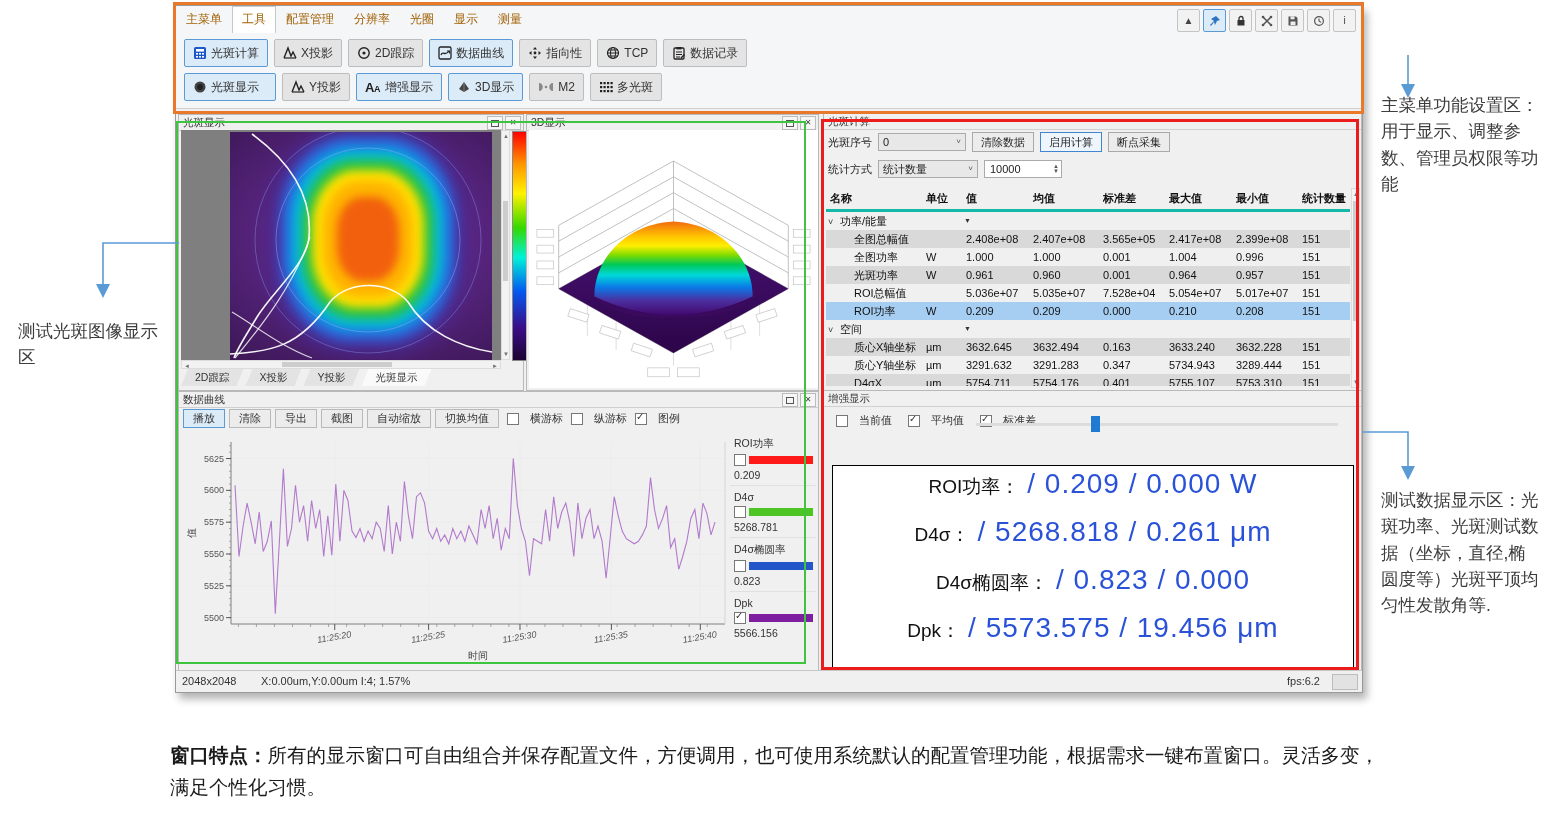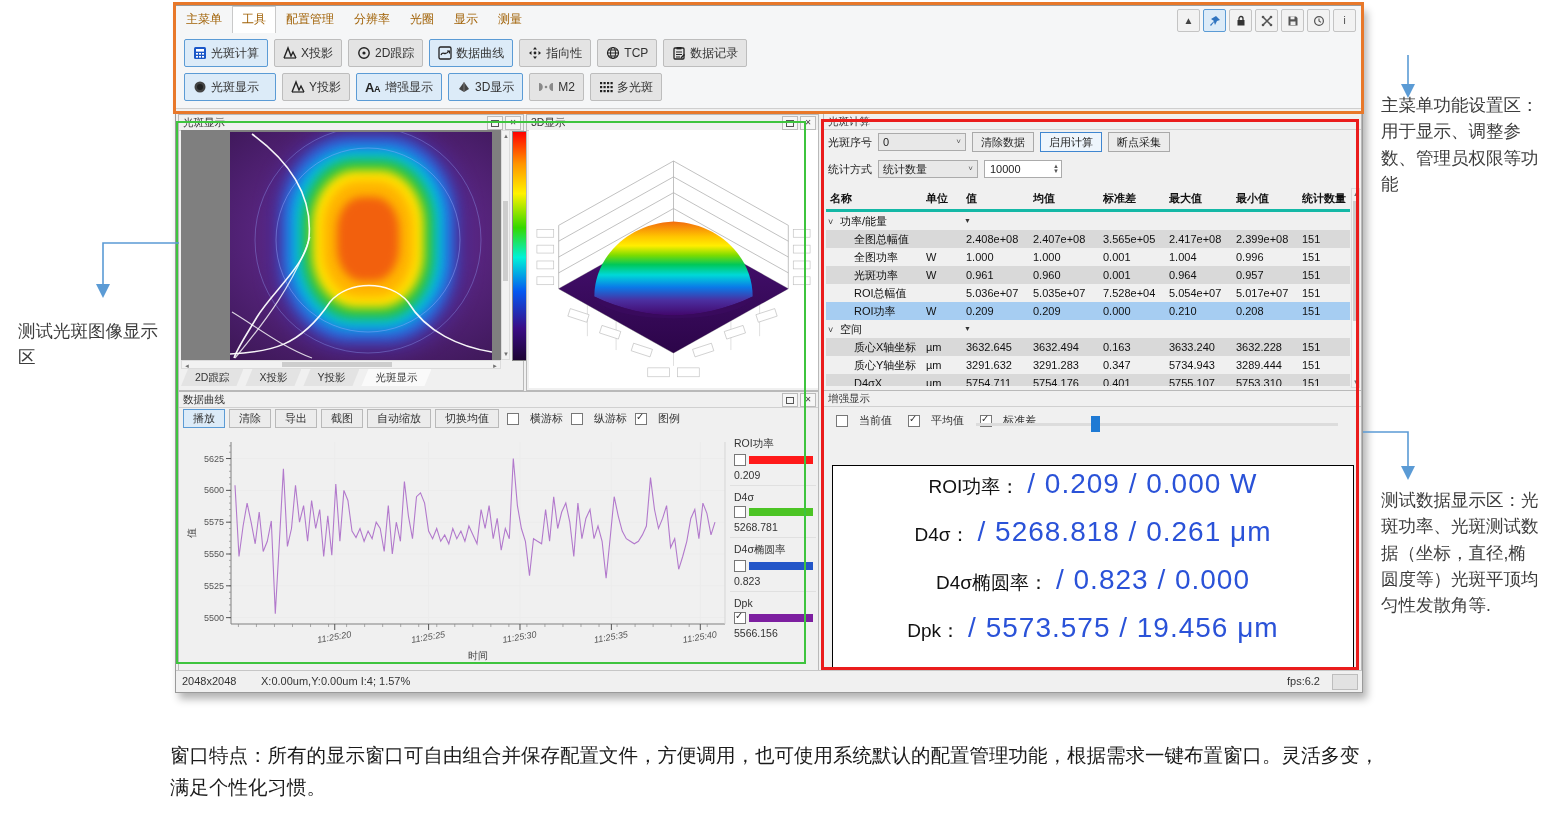--- a/index.html
+++ b/index.html
@@ -119,21 +119,21 @@
   #statusbar{position:absolute;left:0;bottom:0;width:100%;height:22px;background:#f0f0f0;border-top:1px solid #c6c6c6;
              font-size:11px;color:#333;box-sizing:border-box;}
 
   
   .annrect{position:absolute;pointer-events:none;box-sizing:border-box;}
   #ann-orange{left:173px;top:2px;width:1191px;height:112px;border:3px solid #e8782a;}
   #ann-green{left:176px;top:121px;width:630px;height:543px;border:2px solid #3ec43e;}
   #ann-red{left:821px;top:119px;width:538px;height:551px;border:3px solid #ea1c1c;}
   .anntext{position:absolute;font-size:17.5px;line-height:1.5;color:#3d3d3d;}
   #caption{position:absolute;left:170px;top:740px;width:1215px;font-size:19.5px;line-height:1.62;color:#1a1a1a;}
-  #caption b{font-weight:normal;}
+  #caption b{font-weight:bold;}
 </style>
 </head>
 <body>
 
 <div id="stage">
 
   <div id="app">
 
     <div id="menubar">
       <div class="mtab">主菜单</div>

